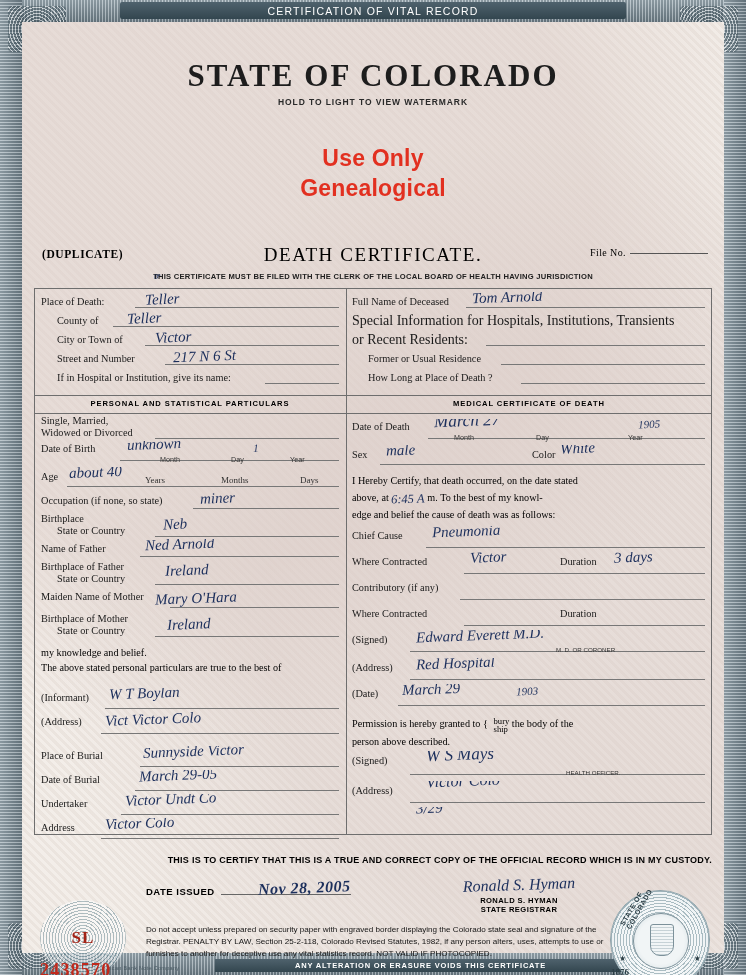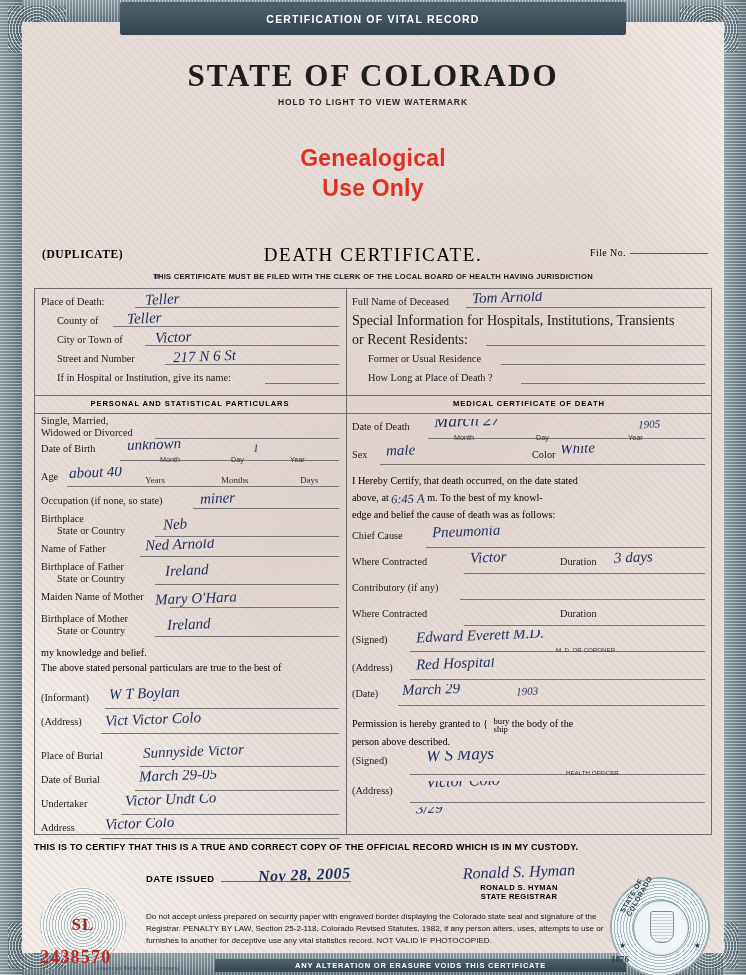--- a/index.html
+++ b/index.html
@@ -62,28 +62,28 @@
     border-radius: 4px;
   }
   .corner.tl { left: 8px;  top: 6px; }
   .corner.tr { right: 8px; top: 6px; }
   .corner.bl { left: 8px;  bottom: 6px; }
   .corner.br { right: 8px; bottom: 6px; }
 
   .top-band {
     position: absolute;
     left: 120px; right: 120px; top: 2px;
-    height: 33px;
+    height: 17px;
     background: linear-gradient(#4f626d, #33464f);
     border-radius: 2px;
     color: #ffffff;
     font-family: "Liberation Sans", sans-serif;
     font-size: 10.5px;
     letter-spacing: 1.2px;
-    font-weight: bold;
+    font-weight: normal;
     display: flex;
     align-items: center;
     justify-content: center;
   }
   .bottom-band {
     position: absolute;
     left: 215px; right: 120px; bottom: 3px;
     height: 13px;
     background: linear-gradient(#4f626d, #33464f);
     color: #ffffff;
@@ -256,22 +256,22 @@
   }
 
   .para {
     font-family: "Liberation Serif", serif;
     font-size: 10.2px;
     line-height: 1.5;
     padding: 2px 8px 0 6px;
   }
 
   .certify-line {
-    margin-top: 7px;
-    text-align: left;
+    margin-top: 20px;
+    text-align: right;
     font-family: "Liberation Sans", sans-serif;
     font-size: 9px;
     font-weight: bold;
     letter-spacing: 0.25px;
   }
 
   
   .footer {
     position: relative;
     margin-top: 7px;
@@ -437,22 +437,22 @@
   <div class="top-band">CERTIFICATION OF VITAL RECORD</div>
   <div class="bottom-band">ANY ALTERATION OR ERASURE VOIDS THIS CERTIFICATE</div>
   <div class="micro-left">American Bank Note Company</div>
 
   <div class="doc">
 
     <div class="title-state">STATE OF COLORADO</div>
     <div class="title-sub">HOLD TO LIGHT TO VIEW WATERMARK</div>
 
     <div class="geneal">
+      <div>Use Only</div>
       <div>Genealogical</div>
-      <div>Use Only</div>
     </div>
 
     <div class="dup-row">
       <div class="dup">(DUPLICATE)</div>
       <div class="dc-title">DEATH CERTIFICATE.</div>
       <div class="fileno">
         <span>File No.</span><span class="rule"></span>
       </div>
     </div>
 

